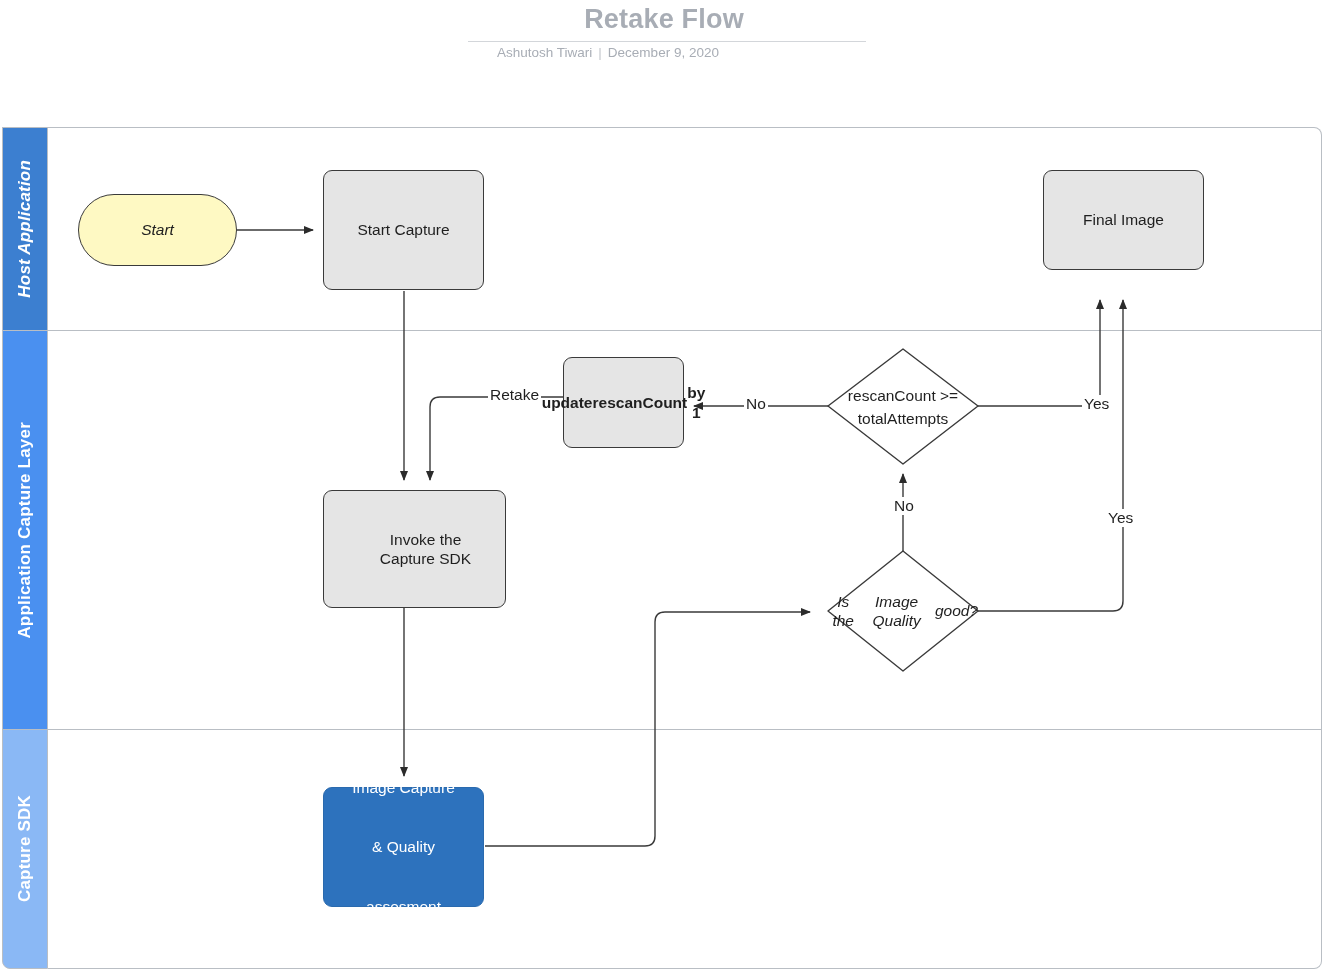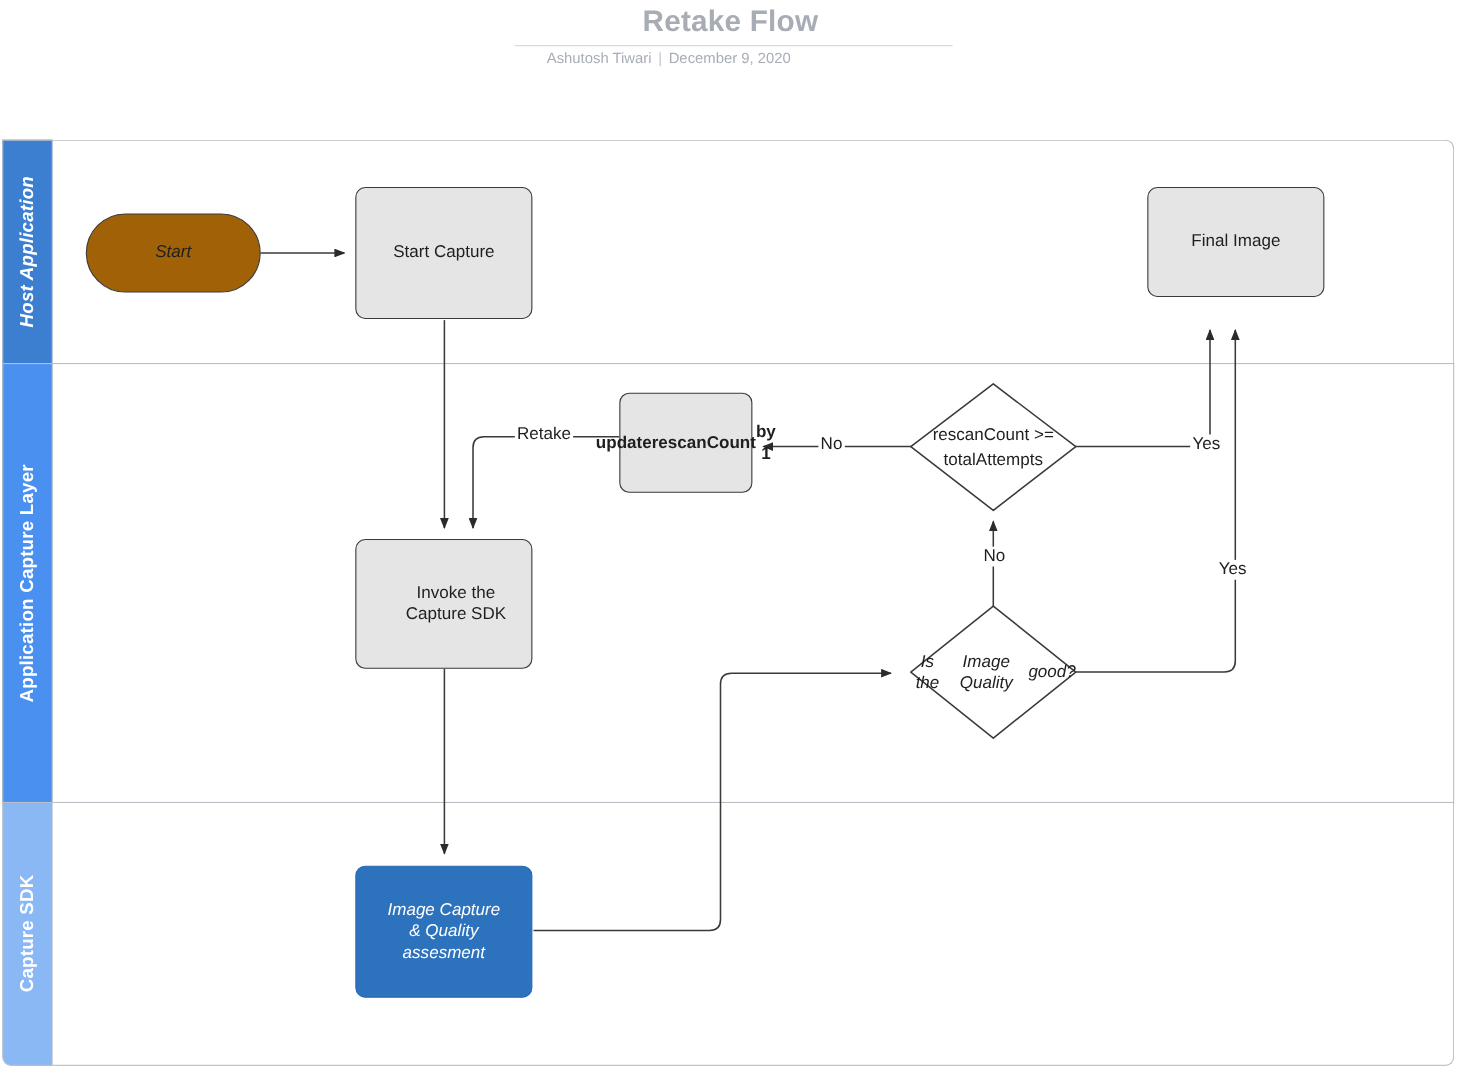--- a/index.html
+++ b/index.html
@@ -119,32 +119,32 @@
     font-size: 15.5px;
     color: #1f1f1f;
     line-height: 1.25;
   }
   .node.process {
     background: #e5e5e5;
     border: 1.3px solid #3a3a3a;
     border-radius: 9px;
   }
   .node.terminator {
-    background: #a16207;
+    background: #fef9c3;
     border: 1.3px solid #3a3a3a;
     border-radius: 80px;
     font-style: italic;
     text-align: center;
   }
   .node.sdkbox {
     background: #2d72bd;
     border: 1.3px solid #2a6aae;
     border-radius: 9px;
     color: #ffffff;
-    font-style: italic;
+    gap: 40px;
   }
   .diamond-label {
     position: absolute;
     display: flex;
     align-items: center;
     justify-content: space-between;
     text-align: center;
     font-size: 15.5px;
     color: #1f1f1f;
     line-height: 1.25;
@@ -239,38 +239,38 @@
     <span>update</span>
     <span>rescanCount</span>
     <span>by 1</span>
   </div>
 
   <div class="diamond-label" style="left:823px; top:386px; width:160px; height:42px; flex-direction:column;">
     <span>rescanCount &gt;=</span>
     <span>totalAttempts</span>
   </div>
 
-  <div class="node process" style="left:323px; top:490px; width:161px; height:118px; flex-direction:column;padding-left:22px;">
+  <div class="node process" style="left:323px; top:490px; width:183px; height:118px; flex-direction:column;padding-left:22px;">
     <span>Invoke the</span>
     <span>Capture SDK</span>
   </div>
 
   <div class="diamond-label italic" style="left:828px; top:576px; width:150px; height:70px; flex-direction:row;">
     <span>Is the</span>
     <span>Image Quality</span>
     <span>good?</span>
   </div>
 
   <div class="node sdkbox" style="left:323px; top:787px; width:161px; height:120px; flex-direction:column;">
     <span>Image Capture</span>
     <span>&amp; Quality</span>
     <span>assesment</span>
   </div>
 
-  <div class="edge-label" style="left:468px; top:386px;">Retake</div>
+  <div class="edge-label" style="left:488px; top:386px;">Retake</div>
 
   <div class="edge-label" style="left:744px; top:395px;">No</div>
 
   <div class="edge-label" style="left:1082px; top:395px;">Yes</div>
 
   <div class="edge-label" style="left:892px; top:497px;">No</div>
 
   <div class="edge-label" style="left:1106px; top:509px;">Yes</div>
 
 </div>

